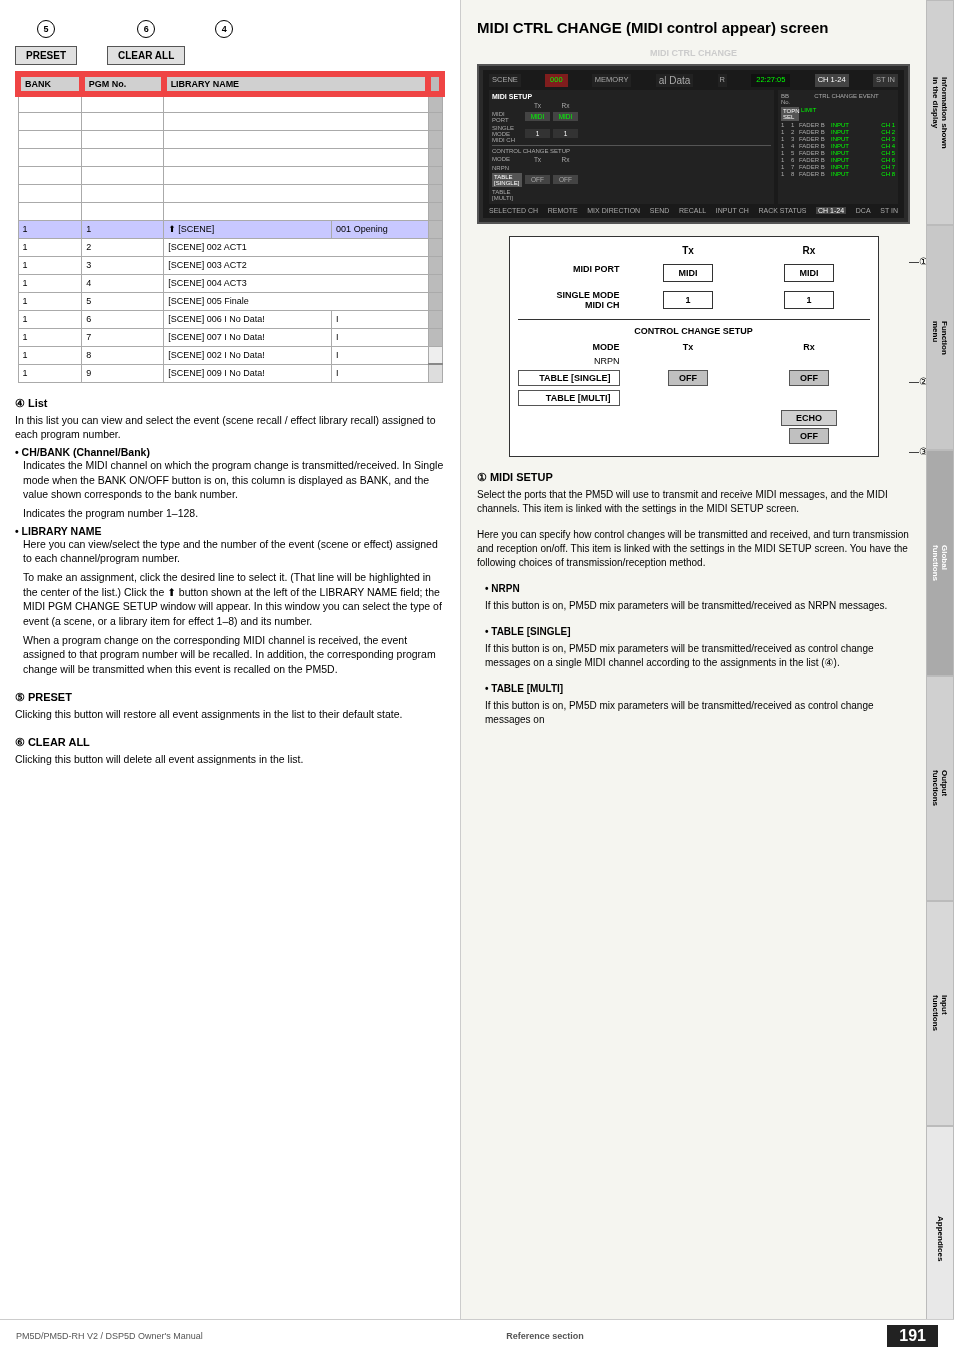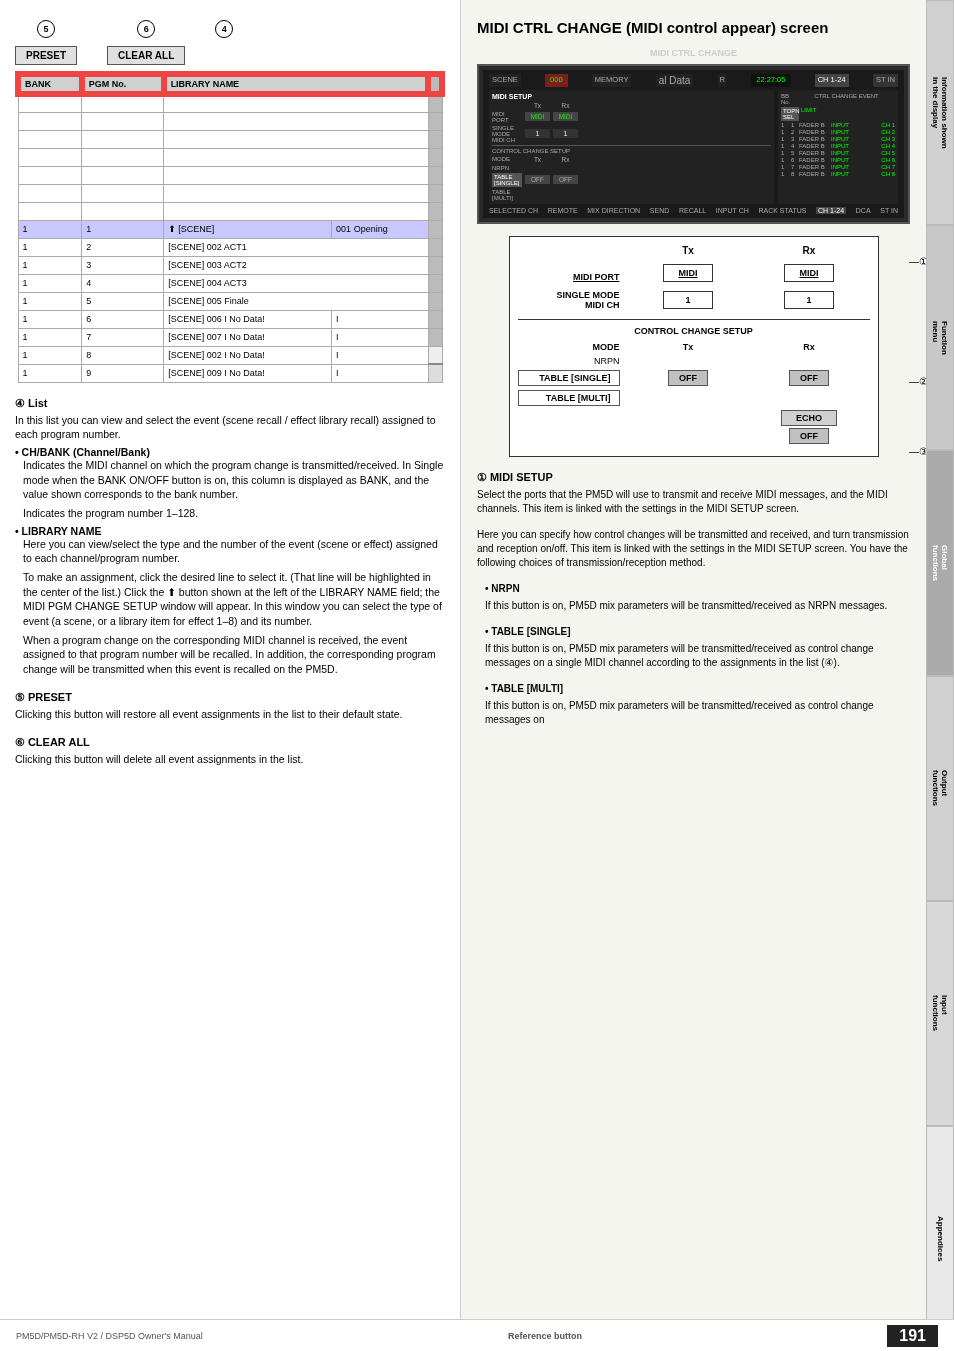--- a/index.html
+++ b/index.html
@@ -626,21 +626,21 @@
   <div style="position:relative; margin-bottom:14px;">
     <div class="midi-setup-box">
       <div class="midi-setup-content">
 
         <div style="display:flex; align-items:center; margin-bottom:8px;">
           <div style="width:110px;"></div>
           <div style="flex:1; text-align:center; font-size:10px; font-weight:bold;">Tx</div>
           <div style="flex:1; text-align:center; font-size:10px; font-weight:bold;">Rx</div>
         </div>
 
-        <div style="display:flex; align-items:flex-end; margin-bottom:8px;text-decoration:underline;">
+        <div style="display:flex; align-items:flex-start; margin-bottom:8px;">
           <div style="width:110px; font-size:9px; font-weight:bold; text-align:right; padding-right:8px;">MIDI PORT</div>
           <div style="flex:1; display:flex; justify-content:center;">
             <div class="midi-field">MIDI</div>
           </div>
           <div style="flex:1; display:flex; justify-content:center;">
             <div class="midi-field">MIDI</div>
           </div>
         </div>
 
         <div style="display:flex; align-items:center; margin-bottom:8px;">
@@ -738,15 +738,15 @@
   <div class="side-tab" style="font-size:8px;">Information shown<br>in the display</div>
   <div class="side-tab" style="font-size:8px;">Function<br>menu</div>
   <div class="side-tab" style="font-size:8px;background:#aaa;color:#fff;">Global<br>functions</div>
   <div class="side-tab" style="font-size:8px;">Output<br>functions</div>
   <div class="side-tab" style="font-size:8px;">Input<br>functions</div>
   <div class="side-tab" style="font-size:8px;">Appendices</div>
 </div>
 
 <div class="footer">
   <div class="footer-model">PM5D/PM5D-RH V2 / DSP5D Owner's Manual</div>
-  <div class="footer-reference">Reference button</div>
+  <div class="footer-reference">Reference section</div>
   <div class="footer-page">191</div>
 </div>
 
 </body></html>

